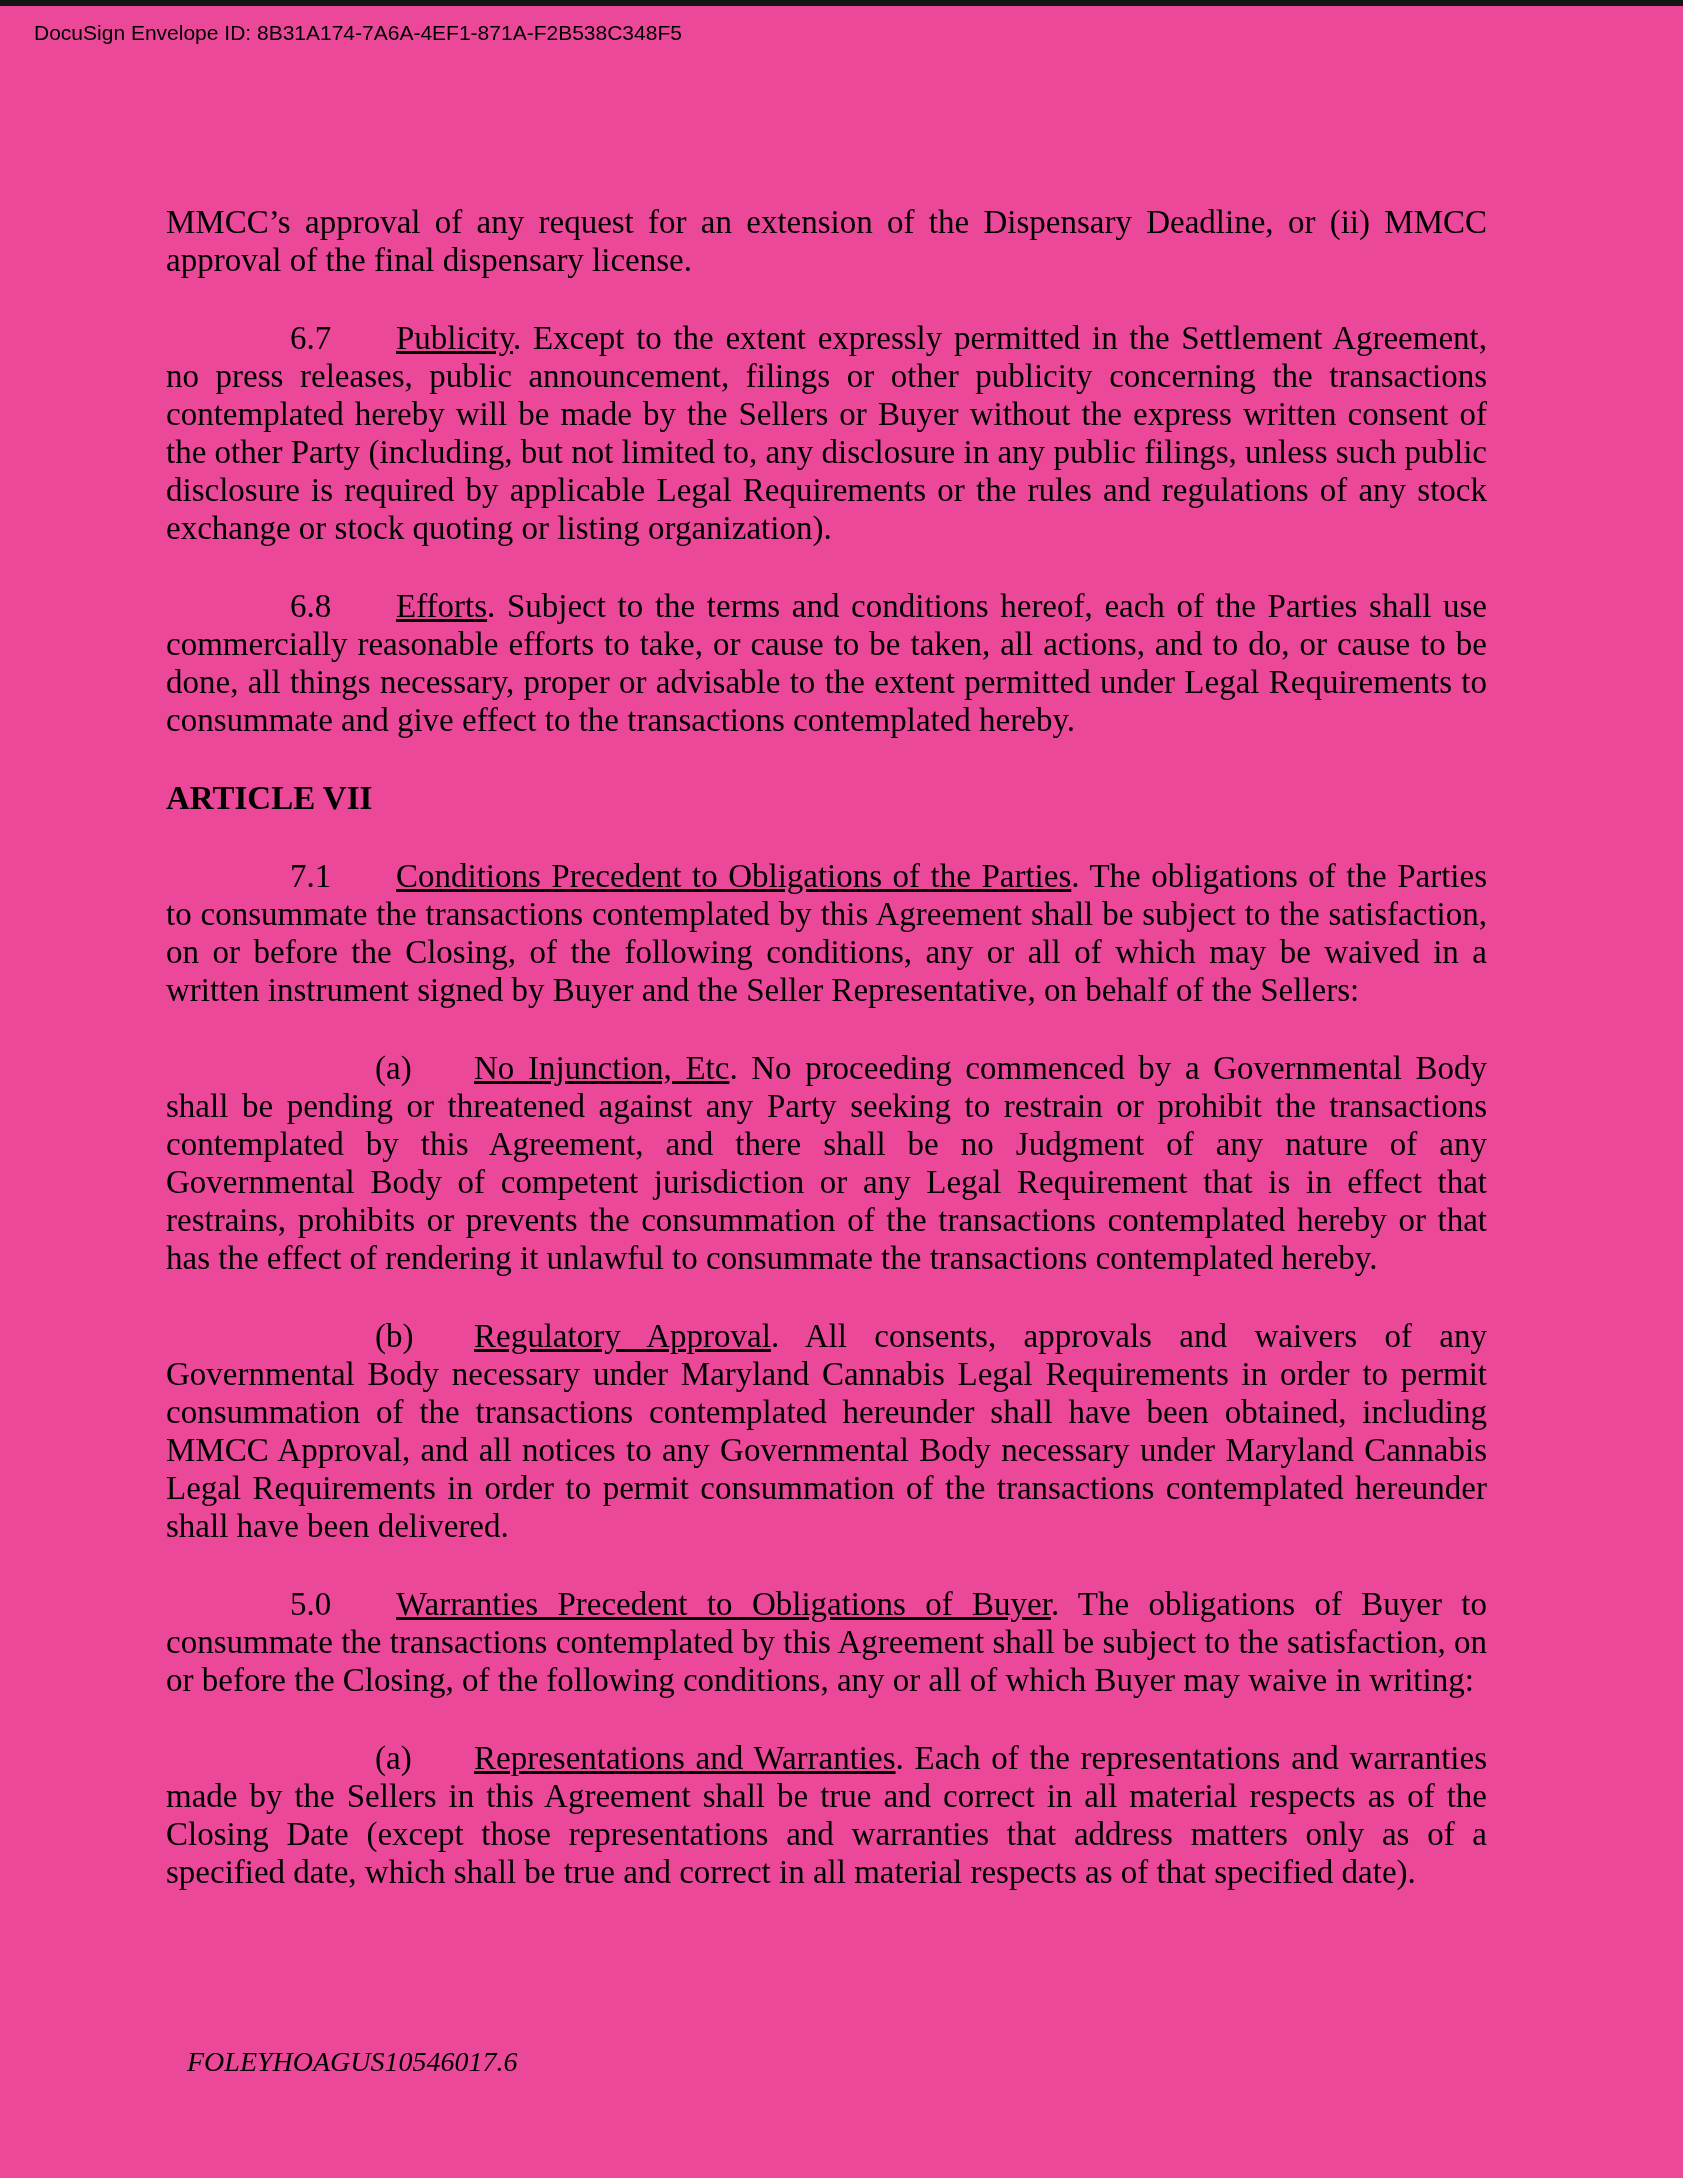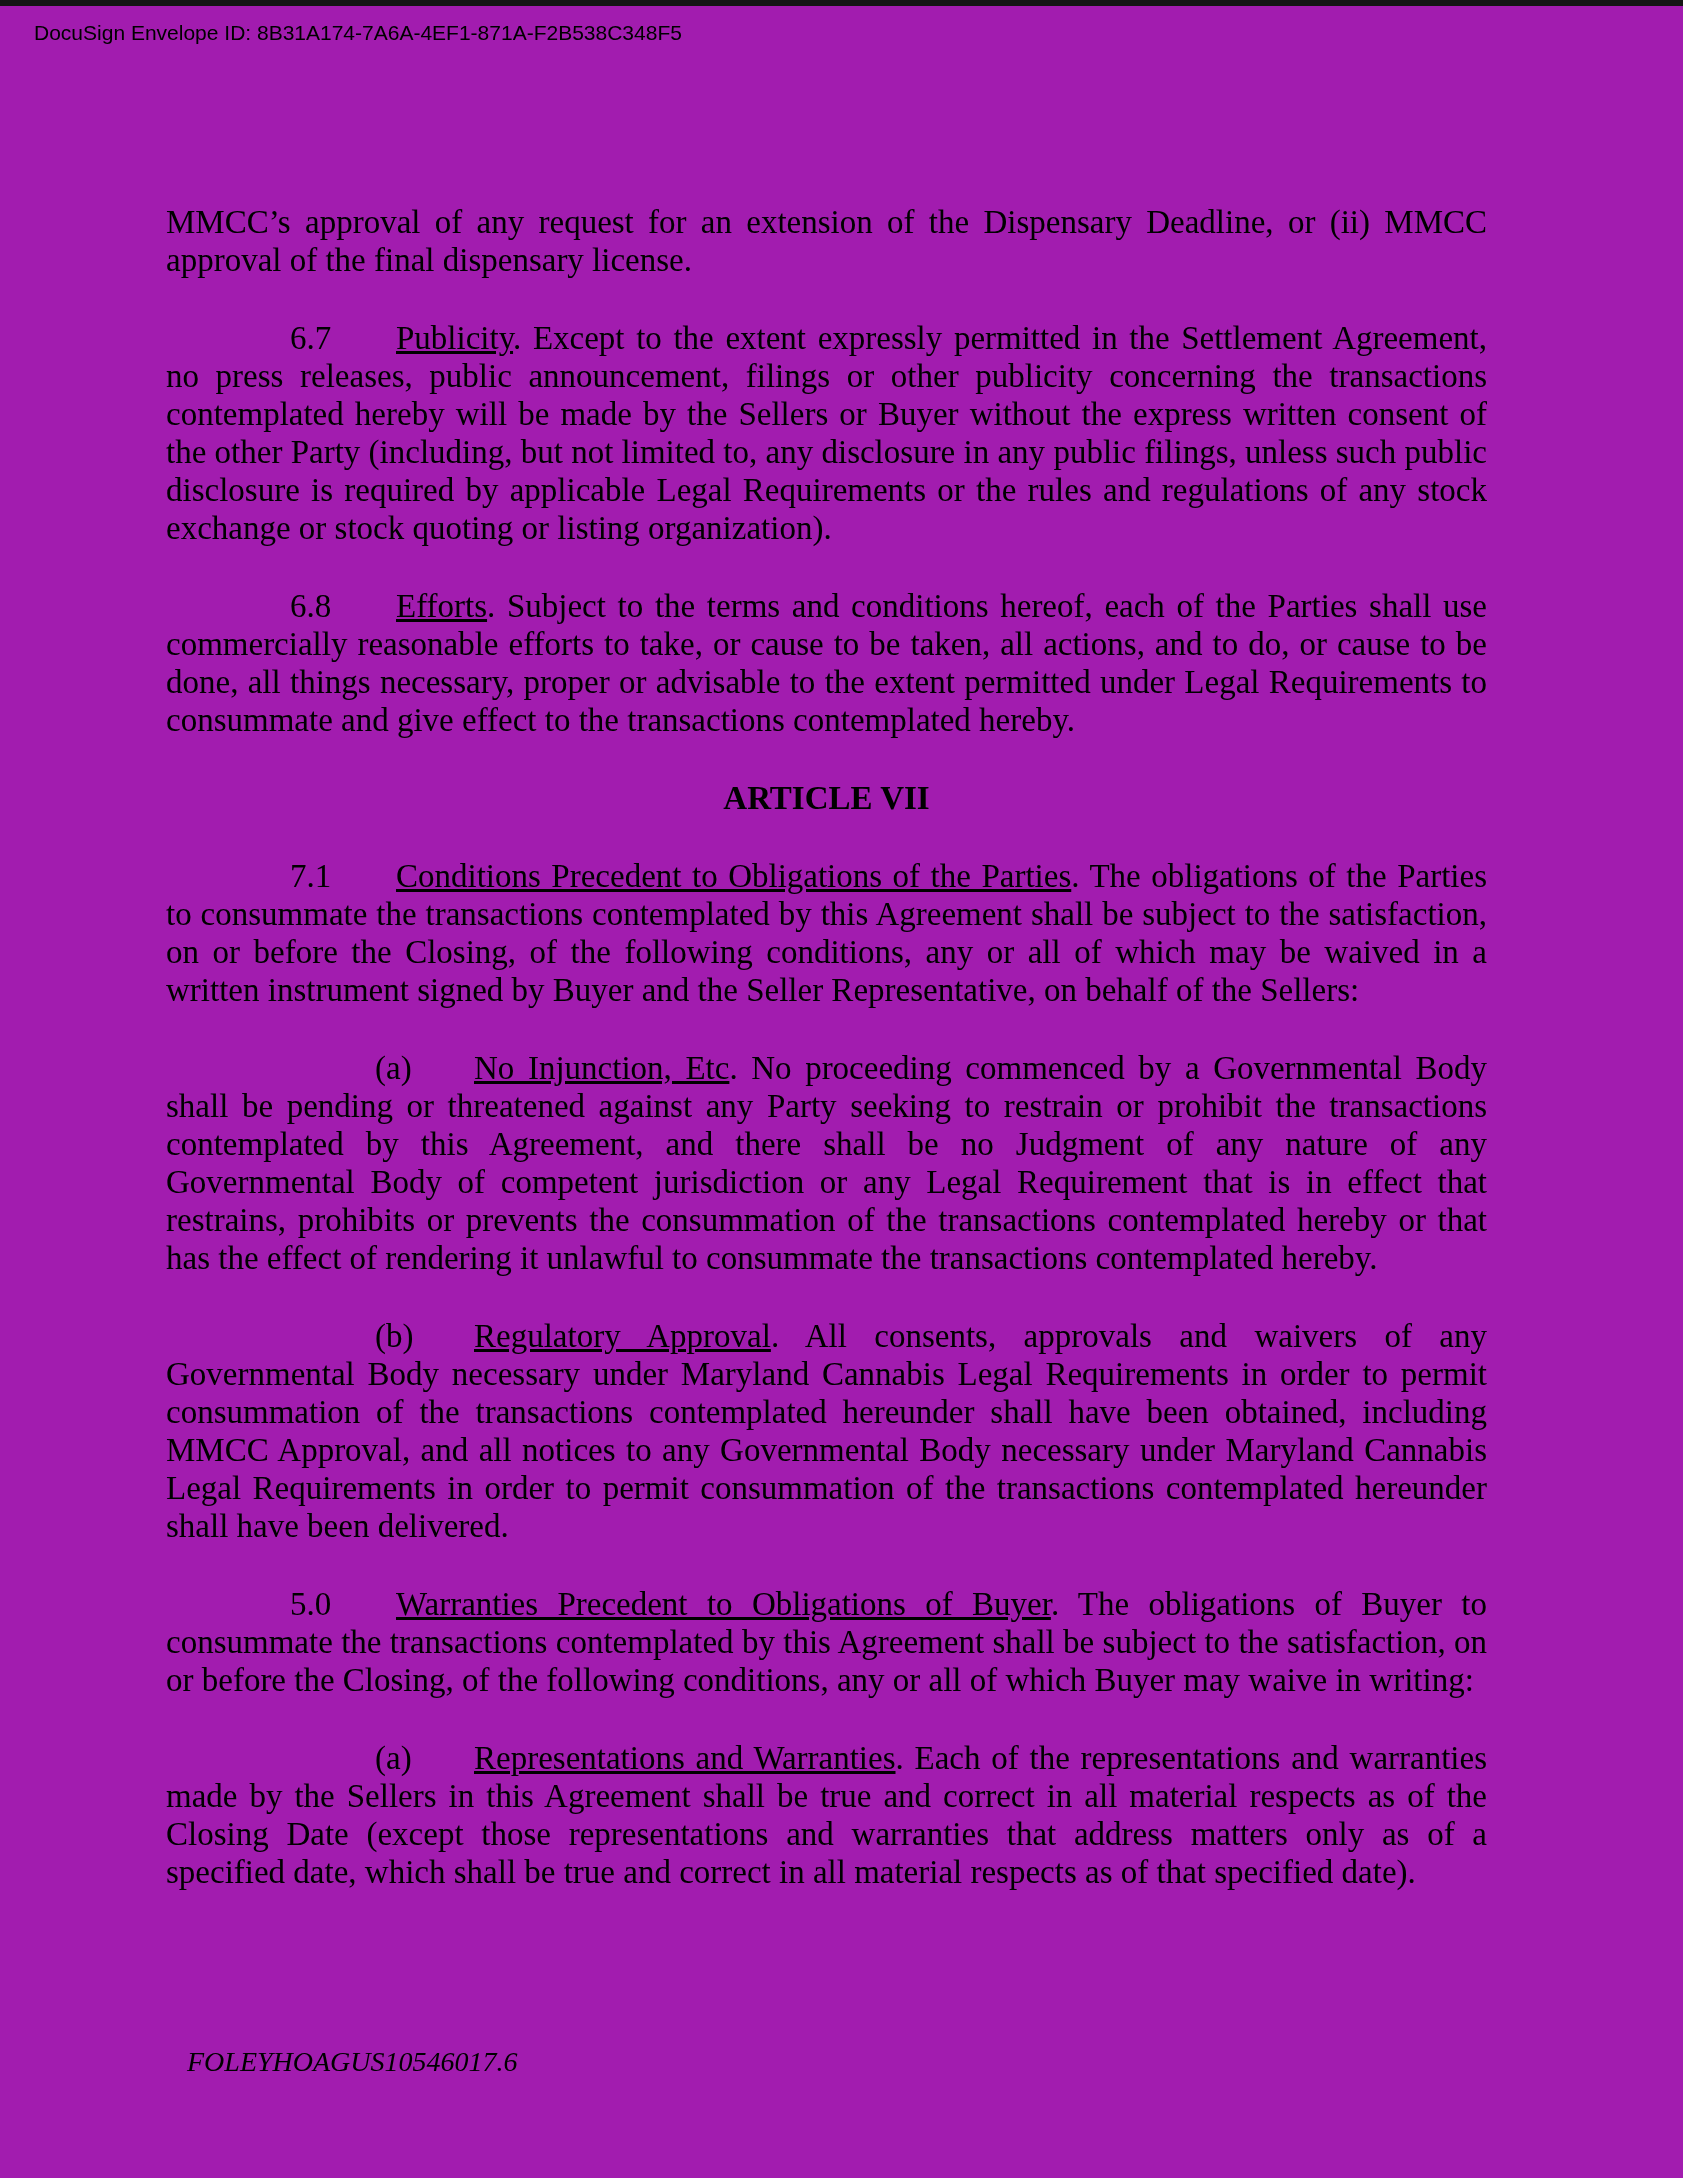--- a/index.html
+++ b/index.html
@@ -4,21 +4,21 @@
 <style>
   html, body {
     margin: 0;
     padding: 0;
     background: #ffffff;
   }
   .page {
     position: relative;
     width: 1683px;
     height: 2178px;
-    background: #a21caf;
+    background: #ec4899;
     color: #000000;
     font-family: "Liberation Serif", serif;
     overflow: hidden;
   }
   .top-edge {
     position: absolute;
     top: 0; left: 0;
     width: 1683px;
     height: 6px;
     background: #151515;
@@ -62,21 +62,20 @@
     text-indent: 0;
   }
   .u {
     text-decoration: underline;
   }
   .article-heading {
     margin: 0 0 40px 0;
     font-size: 33px;
     line-height: 38px;
     font-weight: bold;
-    text-align: center;
   }
   .footer {
     position: absolute;
     left: 187px;
     top: 2045px;
     font-size: 28px;
     line-height: 34px;
     white-space: nowrap;
     font-style: italic;
   }

